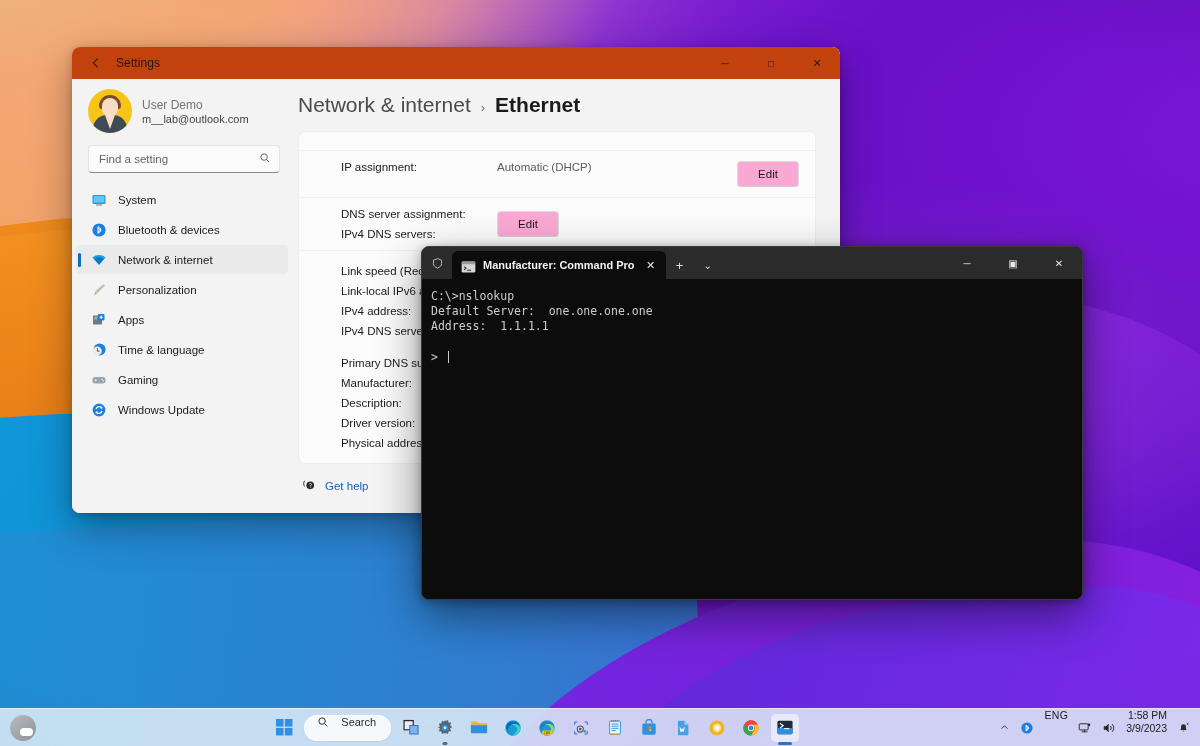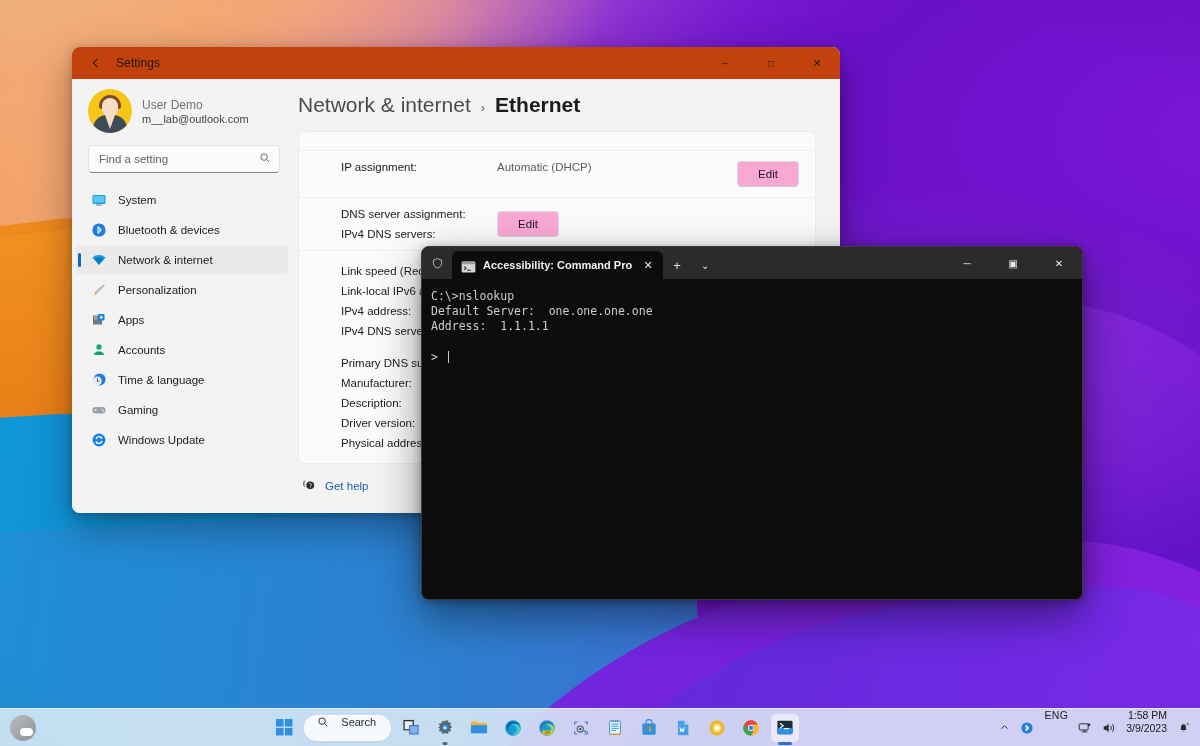--- a/index.html
+++ b/index.html
@@ -434,30 +434,20 @@
               <svg viewBox="0 0 16 16" width="16" height="16">
                   <rect x="2" y="3.5" width="9" height="9" fill="#6c7a86"></rect>
                   <rect x="3" y="4.5" width="3.2" height="3.2" fill="#9aa7b2"></rect>
                   <rect x="7" y="2" width="6.5" height="6.5" rx="1" fill="#1f7fe0"></rect>
                   <path d="M10.2 3.6 v3.3 M8.6 5.2 h3.3" stroke="#fff" stroke-width="1.1"></path>
                 </svg>
             </span>
             <span>Apps</span>
           </div>
 
-          <div class="nav-item">
-            <span class="nav-ico">
-              <svg viewBox="0 0 16 16" width="16" height="16">
-                  <circle cx="8" cy="5" r="2.7" fill="#1aa882"></circle>
-                  <path d="M3 13 A5 4 0 0 1 13 13 Z" fill="#16a077"></path>
-                  <path d="M3.4 11.4 A5 4 0 0 1 12.6 11.4" stroke="#9fe8cf" stroke-width="1" fill="none"></path>
-                </svg>
-            </span>
-            <span>Accounts</span>
-          </div>
 
           <div class="nav-item">
             <span class="nav-ico">
               <svg viewBox="0 0 16 16" width="16" height="16">
                   <circle cx="8.6" cy="7.4" r="6" fill="#1f7fe0"></circle>
                   <circle cx="6.4" cy="9" r="4.4" fill="#e9eef2"></circle>
                   <path d="M6.4 6.2 v3 h2.2" stroke="#4a5560" stroke-width="1" fill="none"></path>
                 </svg>
             </span>
             <span>Time &amp; language</span>
@@ -562,21 +552,21 @@
       </div>
       <div class="tm-tab">
         <span class="tm-tab-ico">
           <svg viewBox="0 0 16 13" width="15" height="12">
             <rect x="0.6" y="0.6" width="14.8" height="11.8" rx="1.4" fill="#d6d6d6"></rect>
             <rect x="0.6" y="0.6" width="14.8" height="3" rx="1.4" fill="#9a9a9a"></rect>
             <path d="M3.2 6 L5.4 7.8 L3.2 9.6" stroke="#2a2a2a" stroke-width="1.1" fill="none"></path>
             <path d="M6.6 10 h4" stroke="#2a2a2a" stroke-width="1.1"></path>
           </svg>
         </span>
-        <span class="tm-tab-title">Accessibility: Command Pro</span>
+        <span class="tm-tab-title">Manufacturer: Command Pro</span>
         <span class="tm-tab-close">✕</span>
       </div>
       <div class="tm-newtab">+</div>
       <div class="tm-dropdown">⌄</div>
       <div class="tm-wincontrols">
         <div class="tm-wc">─</div>
         <div class="tm-wc">▣</div>
         <div class="tm-wc">✕</div>
       </div>
     </div>

